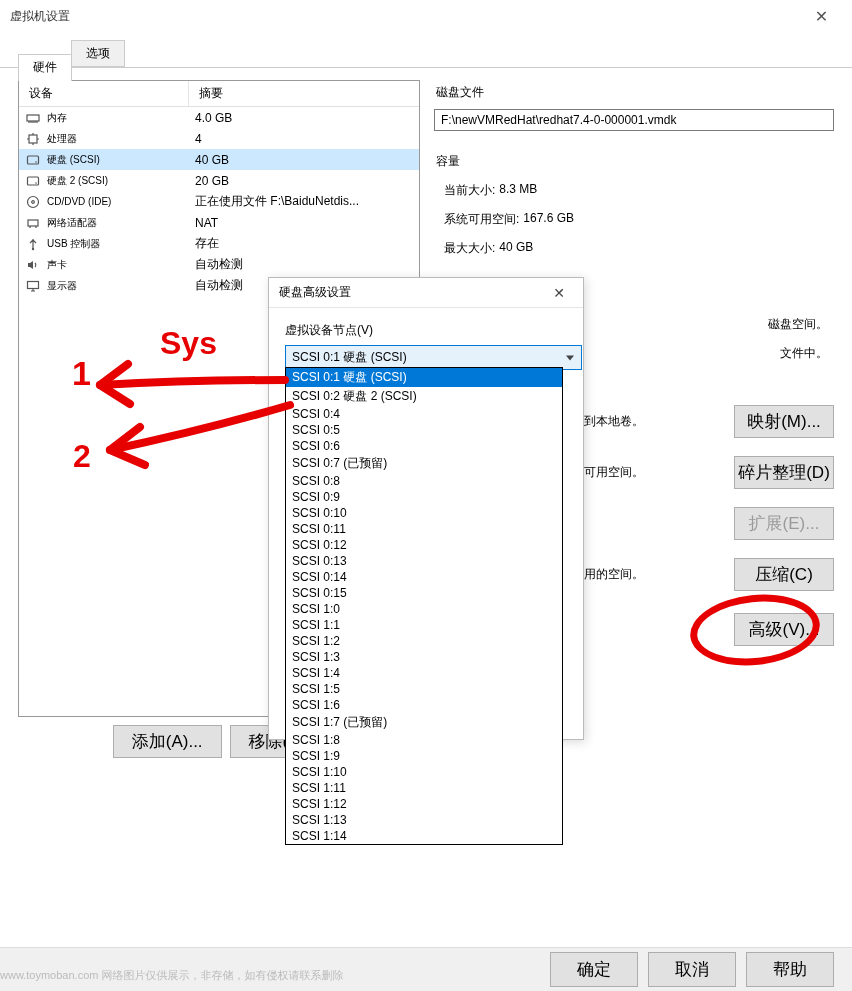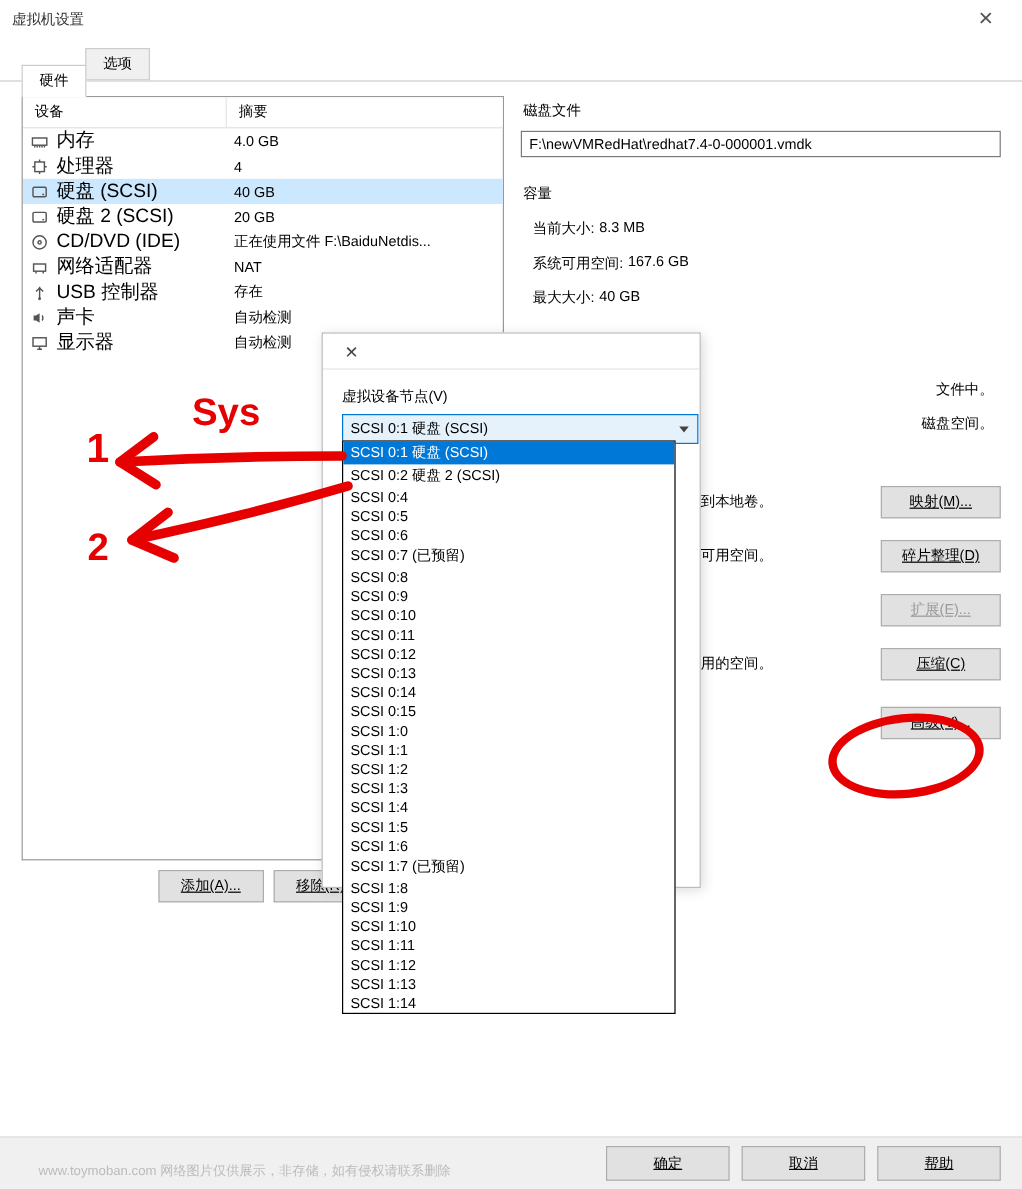--- a/index.html
+++ b/index.html
@@ -22,25 +22,25 @@
   .left-panel { width: 402px; }
   .device-list-wrap { border: 1px solid #999; height: 637px; overflow: hidden; }
   .dev-header { display: flex; background: #fff; border-bottom: 1px solid #e0e0e0; }
   .dev-header .col { padding: 4px 10px; font-size: 12px; }
   .dev-header .col.c1 { width: 170px; border-right: 1px solid #e5e5e5; }
   .dev-header .col.c2 { flex: 1; }
   .dev-rows { }
   .dev-row { display: flex; align-items: center; height: 21px; padding: 0 6px; cursor: pointer; }
   .dev-row.selected { background: #cce8ff; }
   .dev-row .ico { width: 16px; height: 16px; margin-right: 6px; display:inline-flex; align-items:center; justify-content:center; }
-  .dev-row .label { width: 148px; font-size: 16px; white-space: nowrap; overflow: hidden; text-overflow: ellipsis; }
+  .dev-row .label { width: 148px; font-size: 10px; white-space: nowrap; overflow: hidden; text-overflow: ellipsis; }
   .dev-row .summary { flex: 1; font-size: 12px; white-space: nowrap; overflow: hidden; text-overflow: ellipsis; }
 
   .left-buttons { display: flex; gap: 8px; justify-content: center; margin-top: 8px; }
-  .btn { background: #e1e1e1; border: 1px solid #adadad; padding: 4px 18px; font-size: 12px; cursor: pointer; text-decoration: underline; }
+  .btn { background: #e1e1e1; border: 1px solid #adadad; padding: 4px 18px; font-size: 17px; cursor: pointer; }
 
   
   .right-panel { flex: 1; }
   .group-title { font-size: 12px; margin: 4px 0 8px 2px; }
   .file-input { width: 100%; border: 1px solid #7a7a7a; padding: 3px 6px; font-size: 12px; background: #fff; }
   .cap-row { display: flex; margin: 12px 0; font-size: 12px; }
   .cap-row .lab { }
   .cap-row .val { margin-left: 4px; }
 
   .disk-util { margin-top: 14px; }
@@ -62,22 +62,22 @@
   .combo-list-wrap { position: absolute; left: 0; top: 22px; width: 278px; border: 1px solid #000; background: #fff; z-index: 50; }
   .combo-list { max-height: 534px; overflow-y: scroll; }
   .combo-item { padding: 1px 6px; font-size: 12px; white-space: nowrap; cursor: pointer; }
   .combo-item.selected { background: #0078d7; color: #fff; }
 
   .chk-row { margin-top: 340px; display: flex; align-items: center; font-size: 12px; gap: 6px; }
   .chk { width: 13px; height: 13px; border: 1px solid #7a7a7a; background: #fff; }
 
   
   .footer { position: absolute; bottom: 0; left: 0; right: 0; height: 44px; background: #f0f0f0; border-top: 1px solid #ddd; display: flex; align-items: center; justify-content: flex-end; gap: 10px; padding-right: 18px; }
-  .footer .btn { width: 103px; padding: 5px 0; text-align: center; background: #e1e1e1; }
-  .watermark { position: absolute; left: 32px; bottom: 8px; font-size: 11px; color: #bbb; }
+  .footer .btn { width: 88px; padding: 5px 0; text-align: center; background: #e1e1e1; }
+  .watermark { position: absolute; left: 0; bottom: 8px; font-size: 11px; color: #bbb; }
 
   
   .anno { position: absolute; pointer-events: none; z-index: 200; }
   .red-circle { position: absolute; border: 7px solid #e60000; border-radius: 50%; width: 130px; height: 70px; left: 690px; top: 595px; transform: rotate(-6deg); z-index: 180; pointer-events:none; }
 
   
   ::-webkit-scrollbar { width: 17px; }
   ::-webkit-scrollbar-track { background: #f0f0f0; }
   ::-webkit-scrollbar-thumb { background: #c1c1c1; }
 
@@ -221,24 +221,24 @@
       <div class="cap-row">
           <span class="lab">最大大小:</span>
           <span class="val">40 GB</span>
         </div>
     </div>
 
     <div style="height:14px"></div>
     <div class="group-title">磁盘信息</div>
     <div style="padding-left:10px; text-align:right; padding-right:6px;">
       <div class="cap-row" style="justify-content:flex-end">
+          <span>磁盘空间。</span>
+        </div>
+      <div class="cap-row" style="justify-content:flex-end">
           <span>文件中。</span>
-        </div>
-      <div class="cap-row" style="justify-content:flex-end">
-          <span>磁盘空间。</span>
         </div>
     </div>
 
     <div class="disk-util">
       <div class="group-title">磁盘实用工具</div>
       <div style="padding-left:10px">
         <div class="util-row">
           <span class="desc" style="text-align:right;flex:1;padding-right:20px;">到本地卷。</span>
           <button class="btn">映射(M)...</button>
         </div>
@@ -258,20 +258,21 @@
           <span style="flex:1"></span>
           <button class="btn">高级(V)...</button>
         </div>
       </div>
     </div>
   </div>
 </div>
 
 <div class="popup">
   <div class="popup-title">
+    <span class="t">硬盘高级设置</span>
     <span class="x">✕</span>
   </div>
   <div class="popup-body">
     <div class="field-label">虚拟设备节点(V)</div>
     <div class="combo">
       <div class="combo-display">SCSI 0:1   硬盘 (SCSI)</div>
       <div class="combo-list-wrap">
         <div class="combo-list" id="combo-list">
             <div class="combo-item selected">SCSI 0:1   硬盘 (SCSI)</div>
             <div class="combo-item">SCSI 0:2   硬盘 2 (SCSI)</div>

